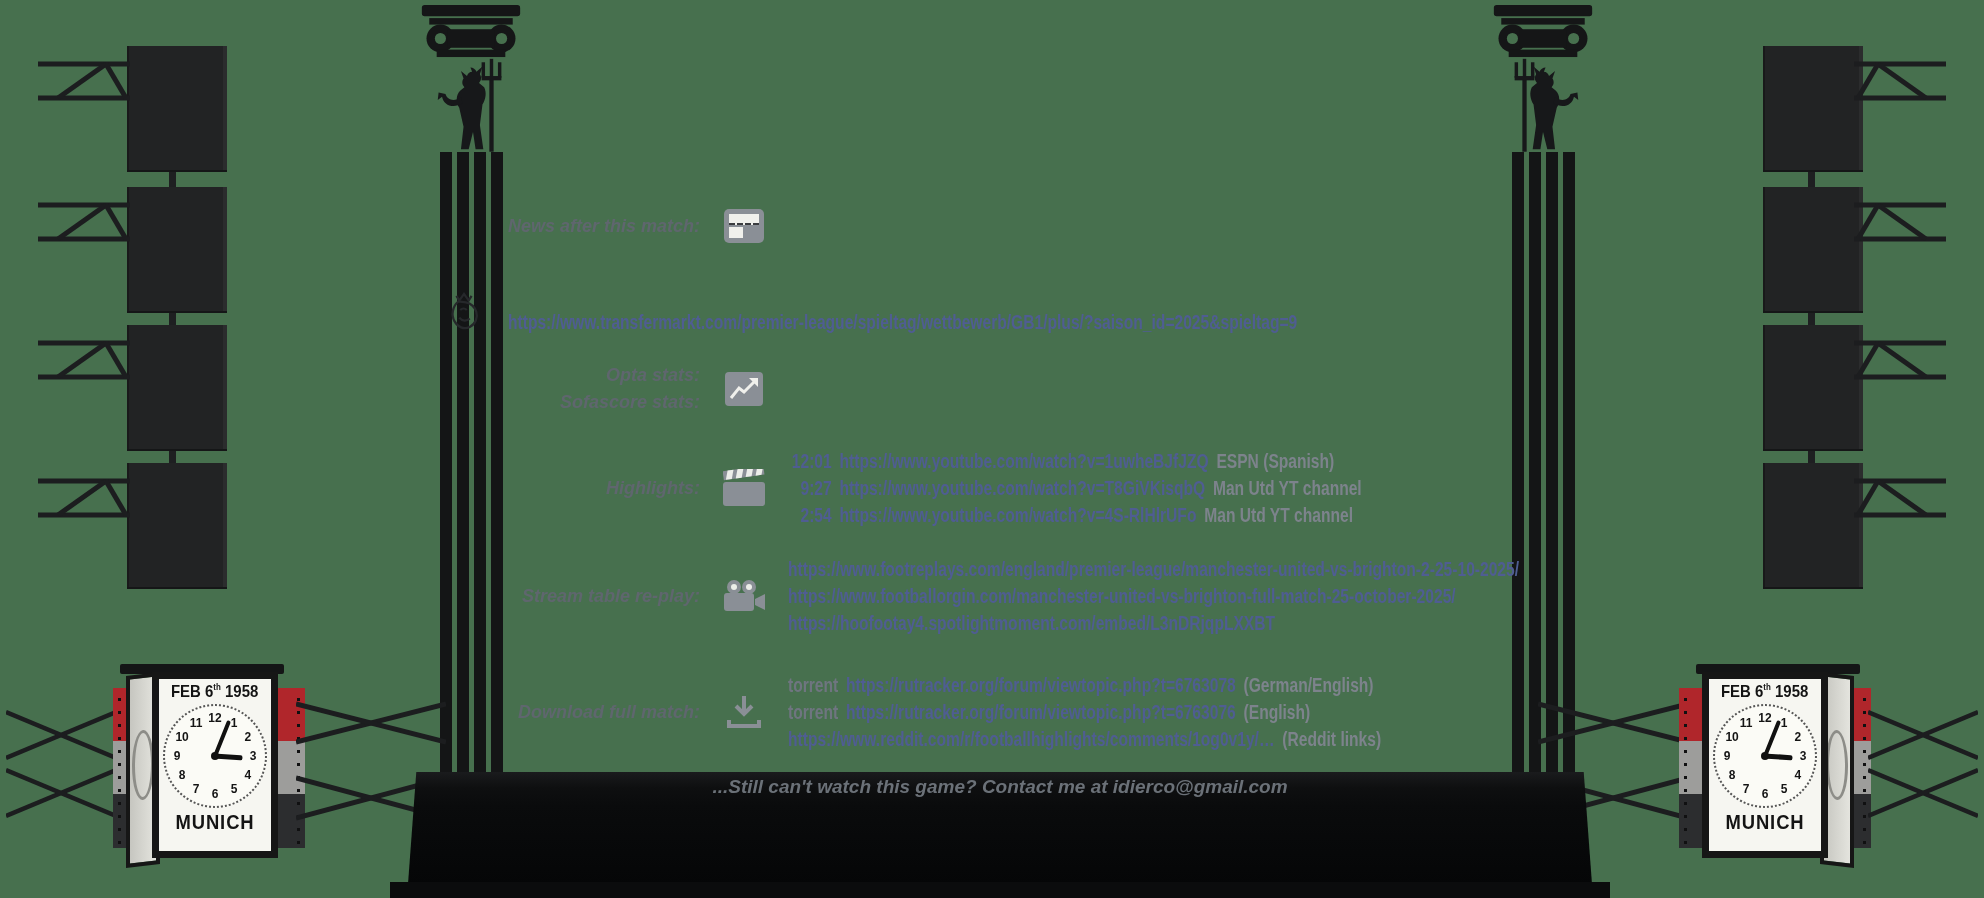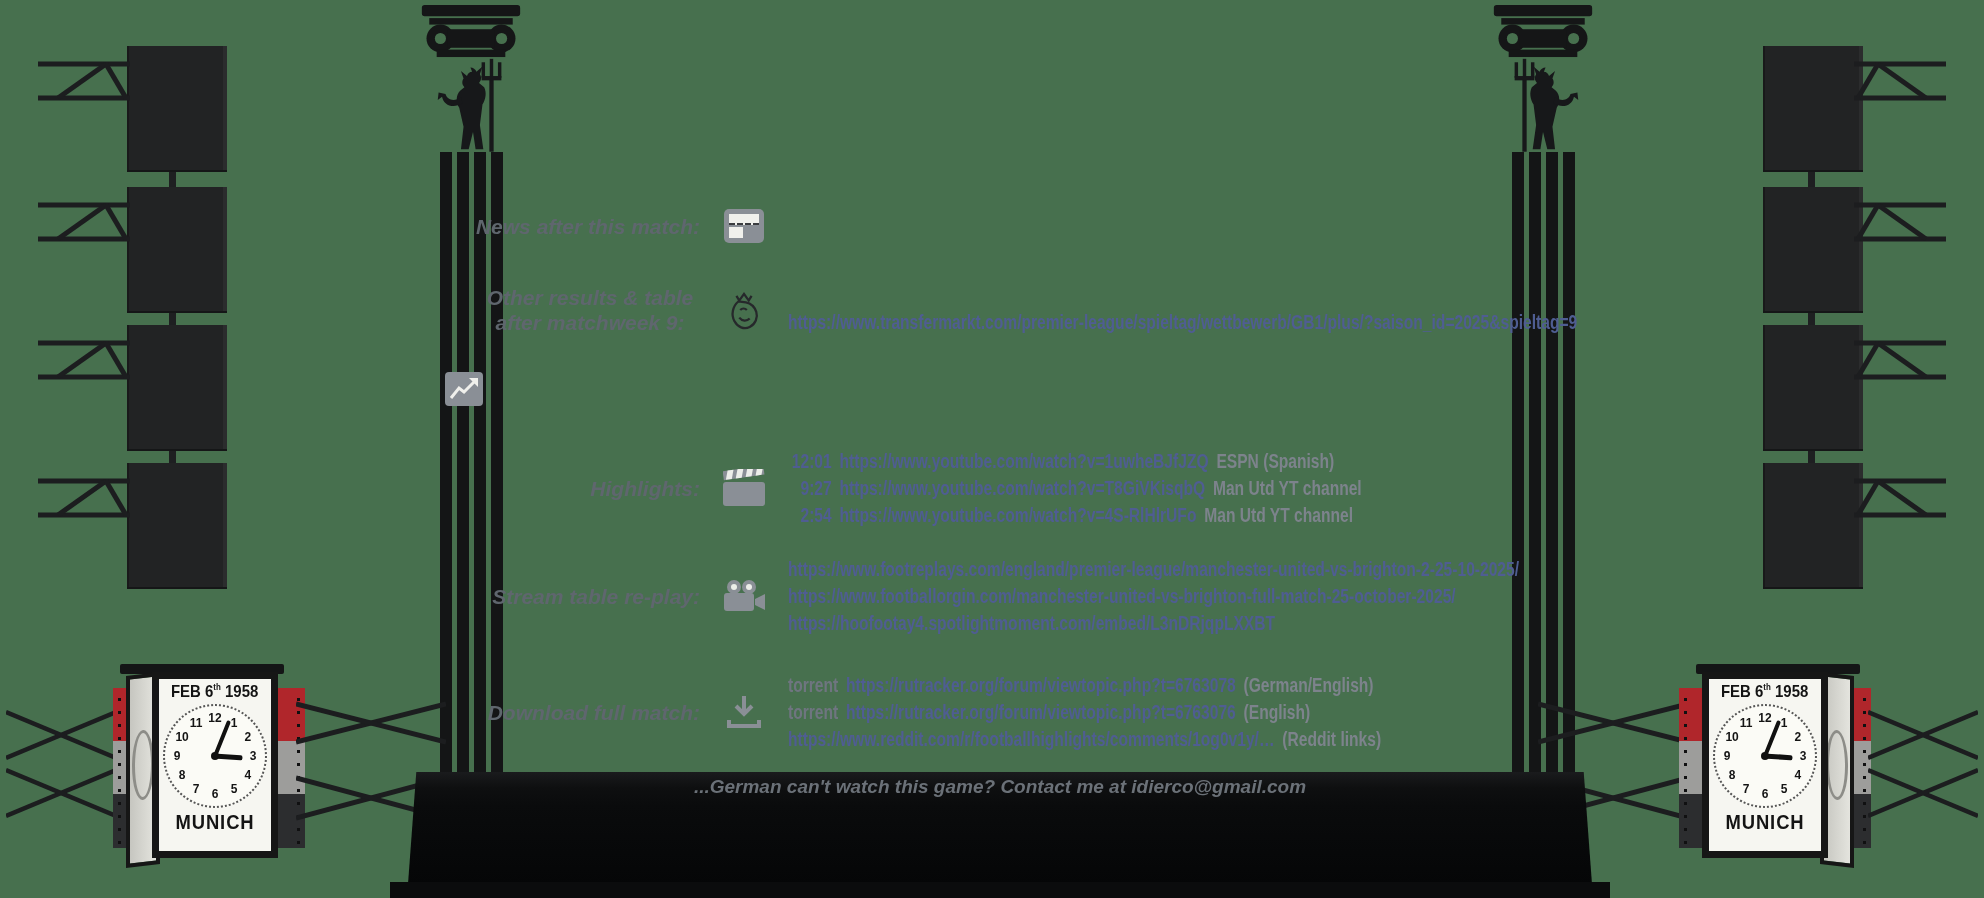--- a/index.html
+++ b/index.html
@@ -14,21 +14,21 @@
   .fl-panel{position:absolute;width:94px;height:124px;background:#222324;border-left:2px solid #19191a;border-right:4px solid #2b2c2d;box-shadow:0 2px 0 #151617;}
   .fl-truss{position:absolute;}
 
   
   .col-shaft{position:absolute;width:63px;
     background:repeating-linear-gradient(90deg,#141516 0 12px,rgba(0,0,0,0) 12px 17px);}
   .capital,.devil{position:absolute;}
 
   
   .row{position:absolute;left:420px;display:flex;align-items:center;z-index:6;}
-  .labels{width:280px;text-align:right;color:#5f666e;font-style:italic;font-weight:700;font-size:21px;line-height:25px;}
+  .labels{width:280px;text-align:right;color:#5f666e;font-style:italic;font-weight:700;font-size:18px;line-height:25px;}
   .row-results .labels{text-align:center;padding-left:60px;width:220px;}
   .row-stats .labels{line-height:27px;}
   .icon-cell{width:88px;display:flex;justify-content:center;align-items:center;}
   .links{display:flex;flex-direction:column;justify-content:center;}
   .row-results .links{padding-top:24px;align-items:flex-end;}
   .link-line{display:flex;align-items:baseline;gap:10px;height:27px;line-height:27px;
     font-weight:700;font-size:20px;white-space:nowrap;
     transform:scaleX(0.78);transform-origin:0 50%;}
   .url{color:#4f5d92;}
   .prefix.time{color:#4f5d92;width:56px;text-align:right;display:inline-block;}
@@ -212,40 +212,40 @@
   <div class="labels">News after this match:</div>
   <div class="icon-cell">
       <div class="ic-browser">
         <div class="bar"></div>
         <div class="pane"></div>
       </div>
     </div>
 </div>
 
 <div class="row row-results" style="top:278px;height:64px;">
-  <div class="labels">
-    <div>Other results &amp; table</div>
-    <div>after matchweek 9:</div>
-  </div>
   <div class="icon-cell">
     <svg width="34" height="42" viewBox="0 0 36 44" fill="none" stroke="#26282b" stroke-width="2.4">
         <path d="M10 7 l3 5 5 -7 5 7 3 -5"></path>
         <path d="M12 13 c-6 5 -8 14 -4 21 c3 6 10 9 16 6 c6 -3 9 -10 7 -16 c-2 -6 -6 -9 -11 -10 z"></path>
         <path d="M14 22 c2 -2 5 -2 7 0"></path>
         <path d="M13 30 c3 4 8 4 11 1"></path>
       </svg>
   </div>
   <div class="links">
     <div class="link-line">
         <span class="url">https://www.transfermarkt.com/premier-league/spieltag/wettbewerb/GB1/plus/?saison_id=2025&amp;spieltag=9</span>
       </div>
   </div>
 </div>
 
 <div class="row row-stats" style="top:360px;height:58px;">
+  <div class="labels">
+    <div>Opta stats:</div>
+    <div>Sofascore stats:</div>
+  </div>
   <div class="icon-cell">
     <svg width="38" height="34" viewBox="0 0 38 34">
         <rect width="38" height="34" rx="4" fill="#8a8f96"></rect>
         <path d="M6 26 L14 16 L19 20 L30 9" stroke="#f0f0ec" stroke-width="3" fill="none"></path>
         <path d="M24 6 h9 v9 z" fill="#f0f0ec"></path>
       </svg>
   </div>
 </div>
 
 <div class="row row-highlights" style="top:446px;height:84px;">
@@ -330,21 +330,21 @@
         <span class="url">https://rutracker.org/forum/viewtopic.php?t=6763076</span>
         <span class="suffix">(English)</span>
       </div>
     <div class="link-line">
         <span class="url">https://www.reddit.com/r/footballhighlights/comments/1og0v1y/…</span>
         <span class="suffix">(Reddit links)</span>
       </div>
   </div>
 </div>
 
-<div class="footer-note">...German can't watch this game? Contact me at idierco@gmail.com</div>
+<div class="footer-note">...Still can't watch this game? Contact me at idierco@gmail.com</div>
 
 <svg class="clock-truss" style="left:6px;top:700px;" width="110" height="125">
     <g stroke="#1c1d1f" stroke-width="4.5" fill="none">
       <line x1="110" y1="12" x2="0" y2="58"></line>
       <line x1="110" y1="58" x2="0" y2="12"></line>
       <line x1="110" y1="70" x2="0" y2="116"></line>
       <line x1="110" y1="116" x2="0" y2="70"></line>
     </g>
   </svg>
 <div class="clock-wall" style="left:113px;top:688px;">

